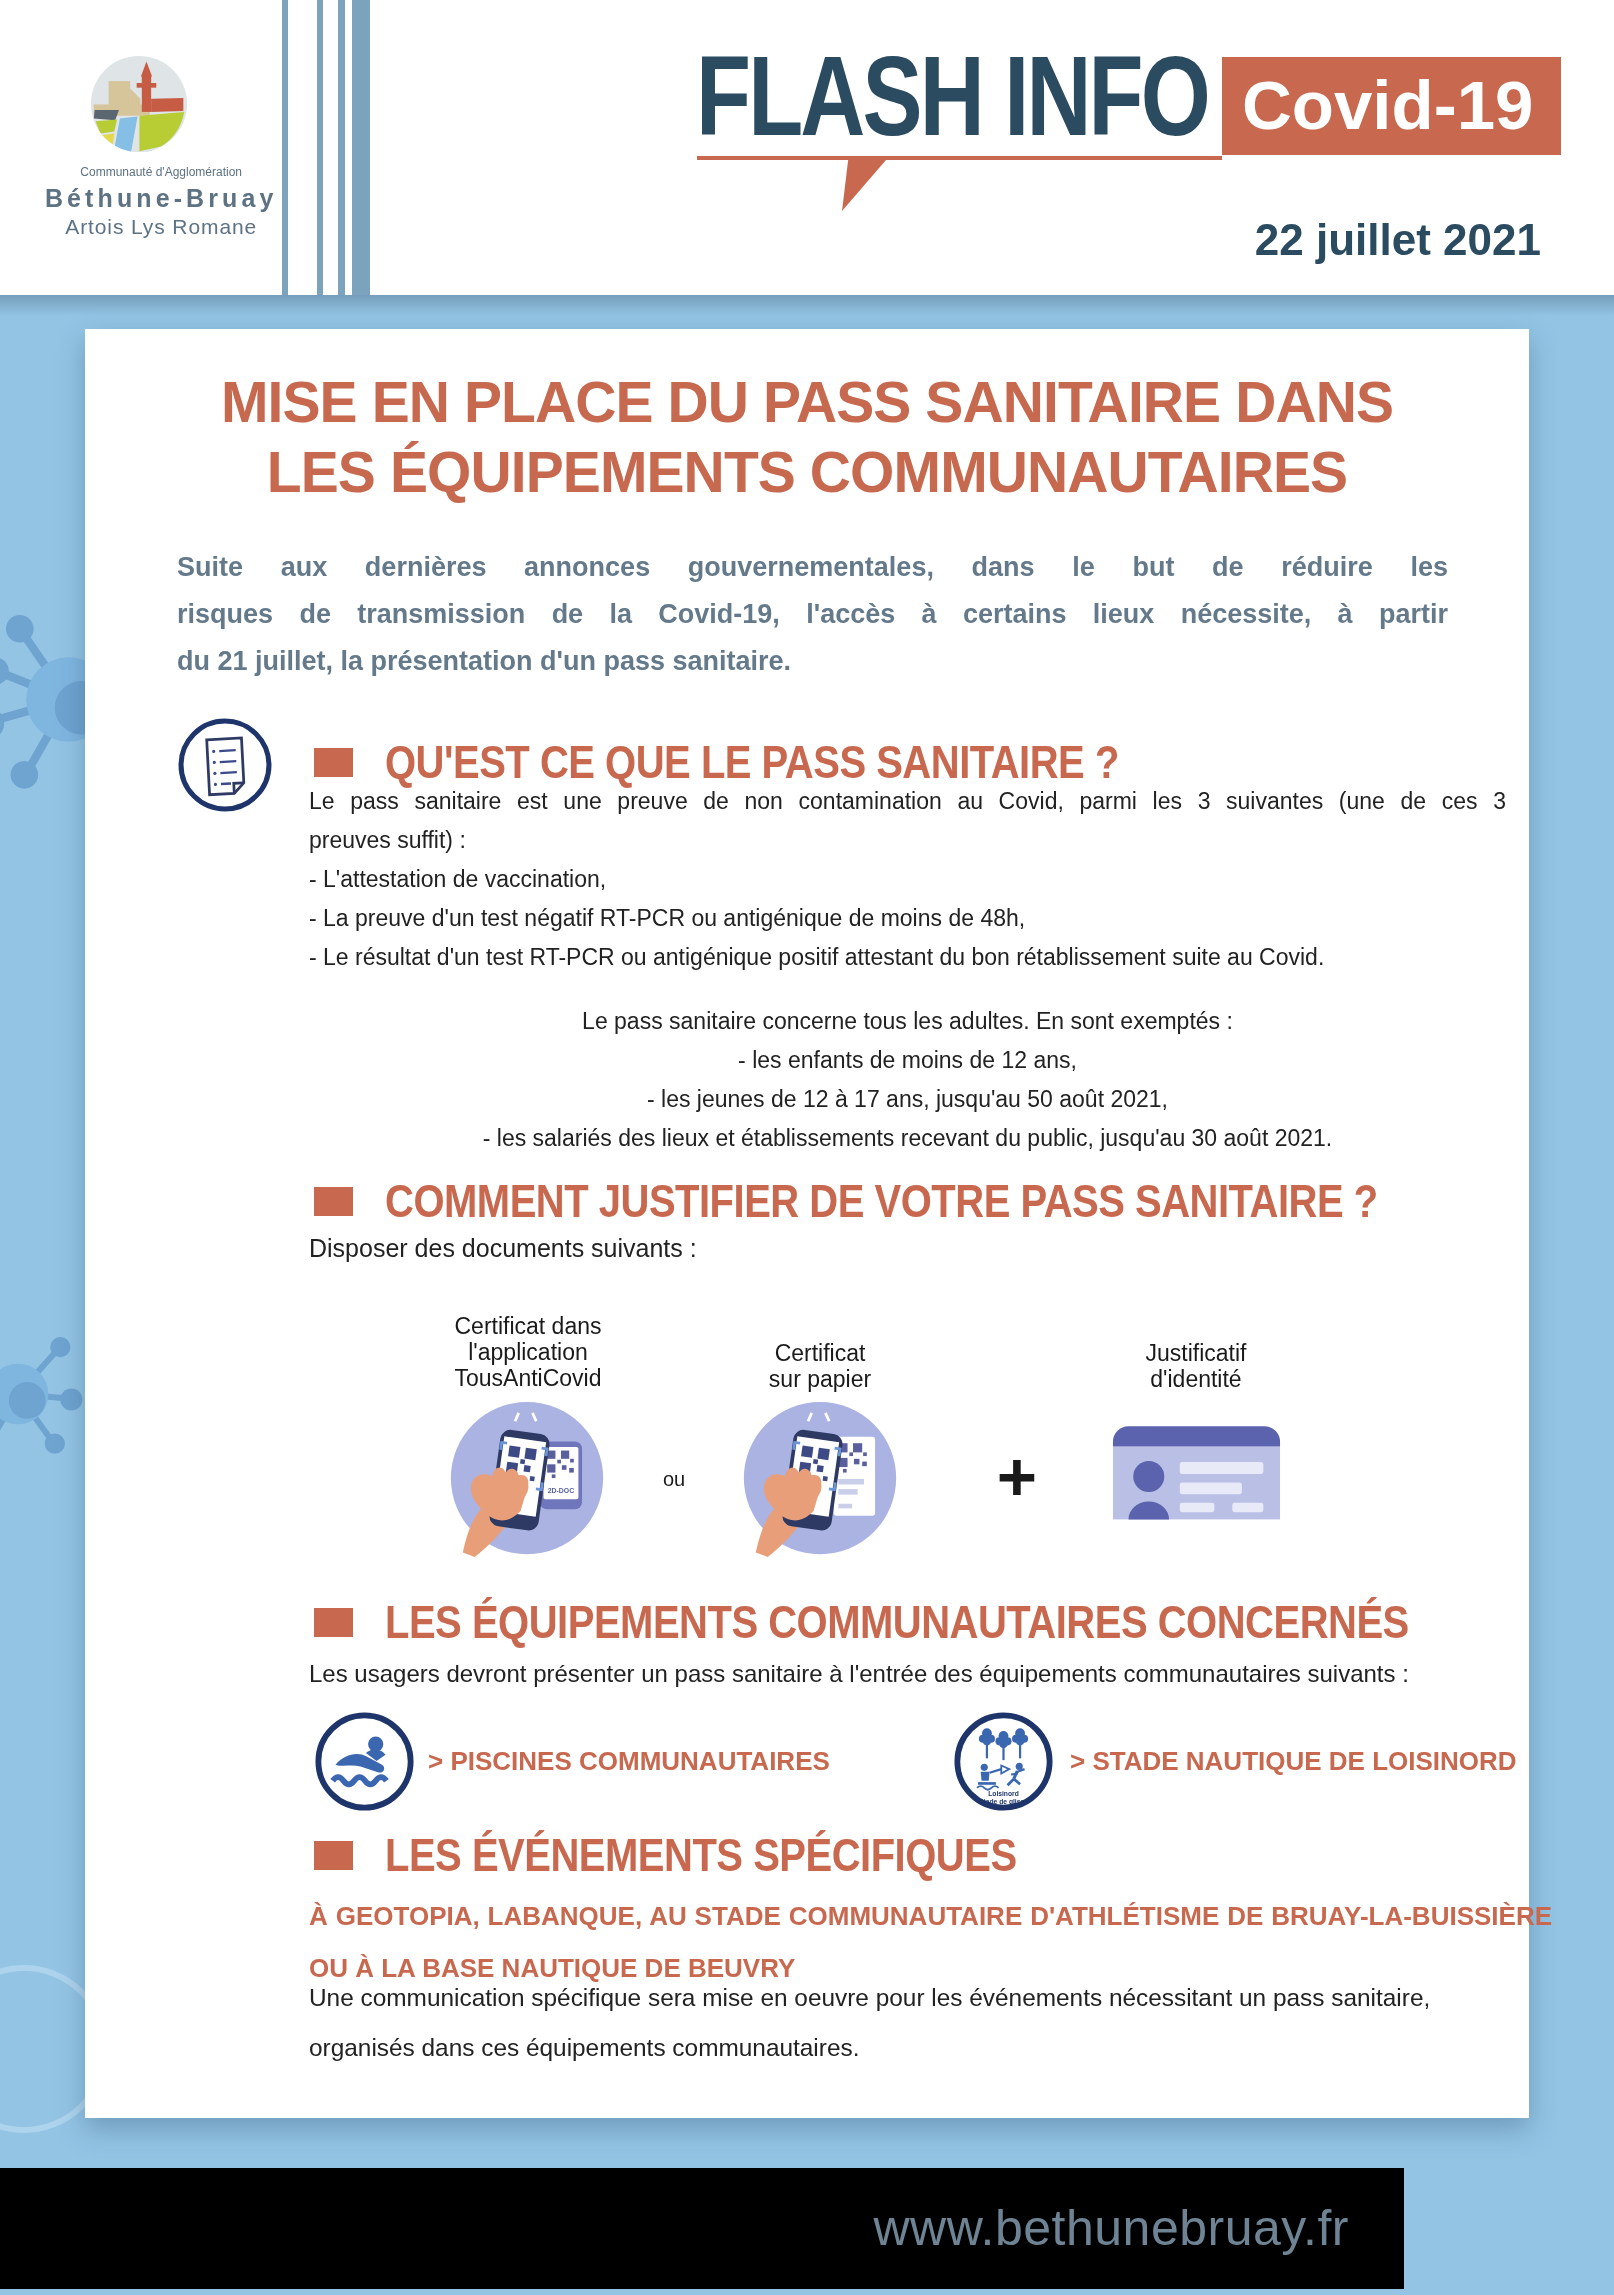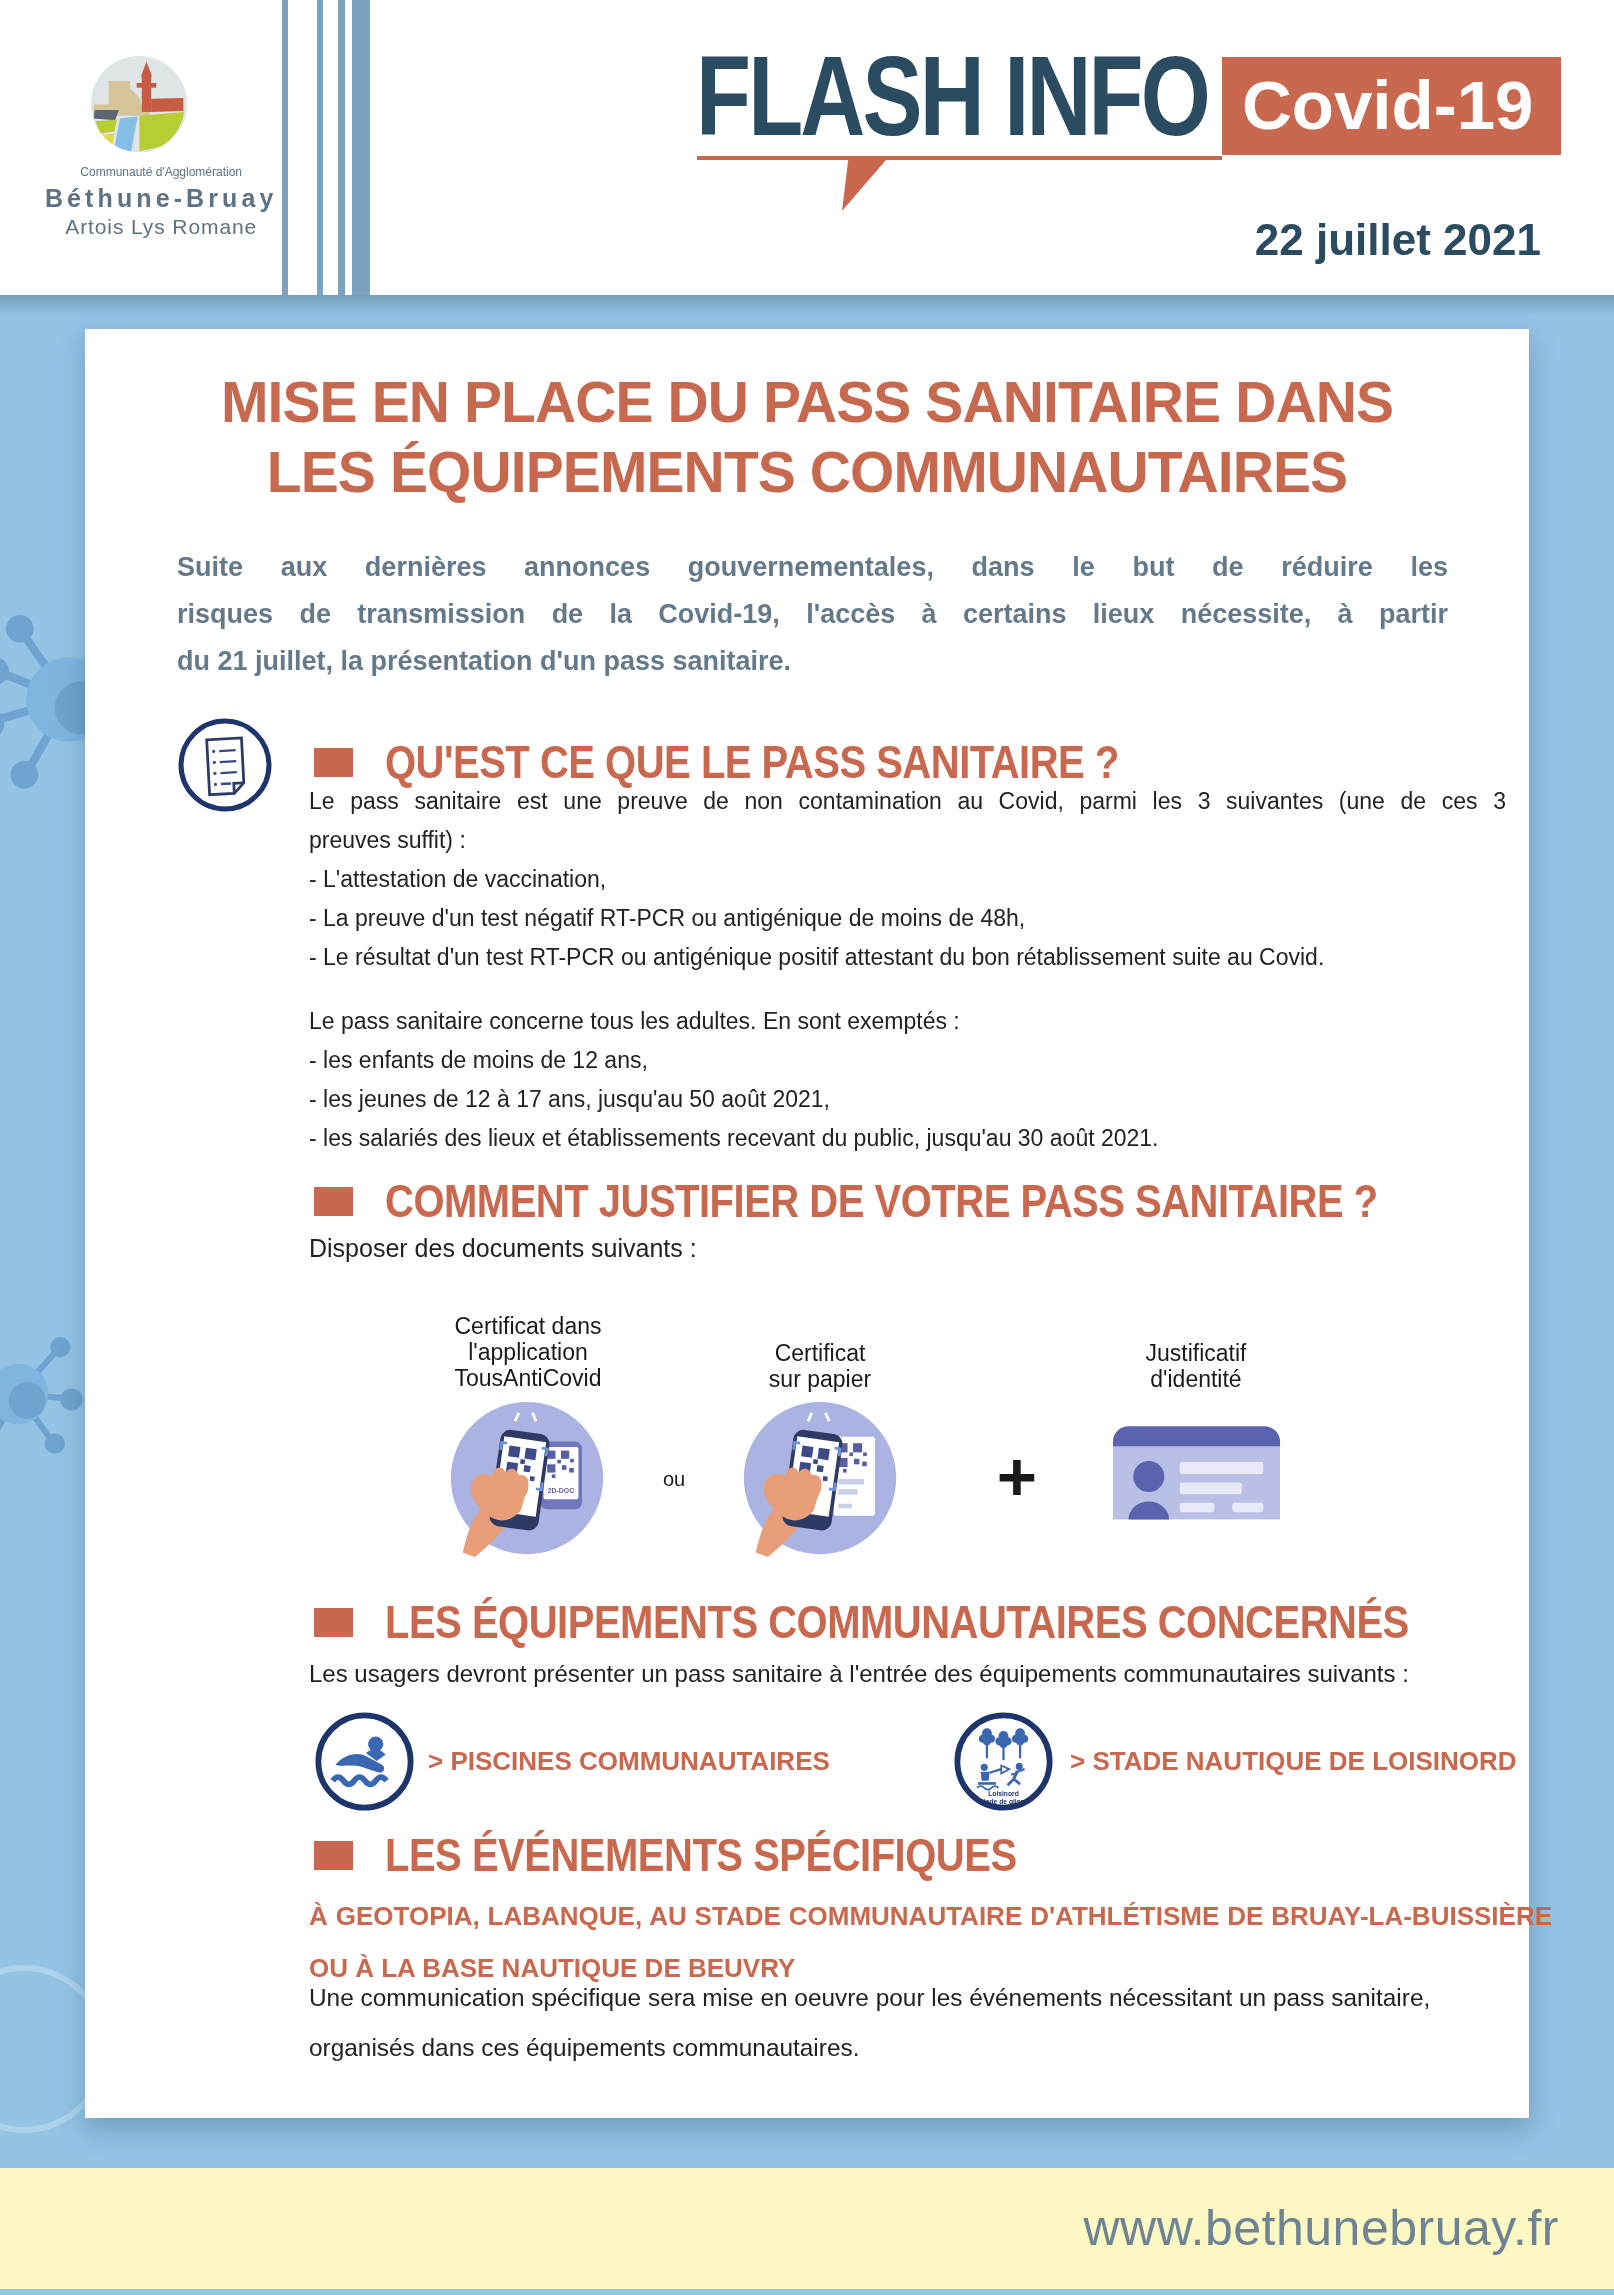--- a/index.html
+++ b/index.html
@@ -50,21 +50,21 @@
   .sec-h .bullet{width:39px;height:28.5px;background:#c8694f;flex:0 0 auto;}
   .sec-h .txt{display:inline-block;font-size:40px;font-weight:bold;letter-spacing:-0.5px;white-space:nowrap;
         transform:scaleY(1.15);transform-origin:left center;}
 
   .doc-note-icon{position:absolute;left:91px;top:387px;width:98px;height:98px;}
   .h-what{left:229px;top:411px;}
   .para{position:absolute;left:224px;width:1197px;color:#222222;font-size:23px;line-height:39px;}
   .para .line{white-space:nowrap;}
   .para1{top:453px;}
   .para1 .line:first-child{text-align:justify;text-align-last:justify;}
-  .para2{top:673px;}
+  .para2{top:673px;text-align:center;}
 
   .h-how{left:229px;top:850px;}
   .lead{position:absolute;left:224px;color:#222222;font-size:25px;white-space:nowrap;}
   .lead-how{top:905px;}
 
   .doc-label{position:absolute;color:#1a1a1a;font-size:23px;line-height:26px;text-align:center;}
   .doc-label1{left:305px;width:276px;top:984px;}
   .doc-label2{left:597px;width:276px;top:1011px;}
   .doc-label3{left:973px;width:276px;top:1011px;}
   .doc-icon{position:absolute;width:156px;height:156px;top:1072px;}
@@ -89,21 +89,21 @@
   .h-events{left:229px;top:1504px;}
   .subhead{position:absolute;left:224px;top:1561px;width:1243px;color:#c8694f;font-weight:bold;
         font-size:26px;line-height:52px;}
   .subhead .line{white-space:nowrap;}
   .subhead .line:not(:last-child){text-align:justify;text-align-last:justify;}
   .events-body{position:absolute;left:224px;top:1644px;width:1243px;color:#222222;
         font-size:24.4px;line-height:50px;}
   .events-body .line{white-space:nowrap;}
 
   
-  .footer-band{position:absolute;left:0;top:2168px;width:1614px;height:121px;background:#fef9c3;z-index:3;}
+  .footer-band{position:absolute;left:0;top:2168px;width:1404px;height:121px;background:#000000;z-index:3;}
   .footer-url{display:block;text-align:right;padding-right:55px;line-height:121px;font-size:50px;
         color:#6e8494;text-decoration:none;letter-spacing:0.5px;}
 </style>
 </head>
 <body>
 
 <div class="page">
 
   <svg class="virus" style="left:-28px;top:603px;" width="193" height="193" viewBox="0 0 420 420">
     <g stroke="#6fa3d0" stroke-width="18">

